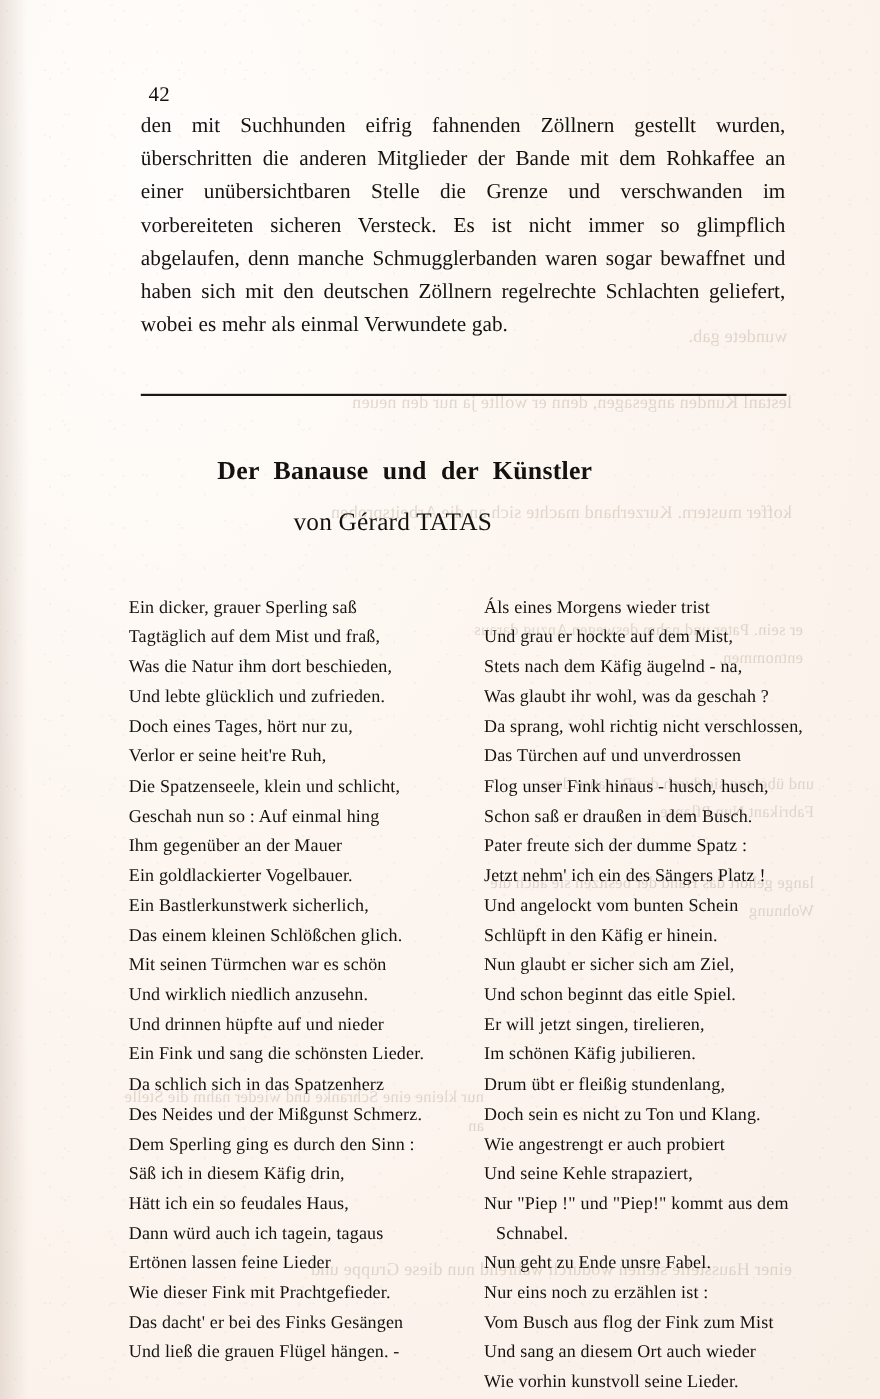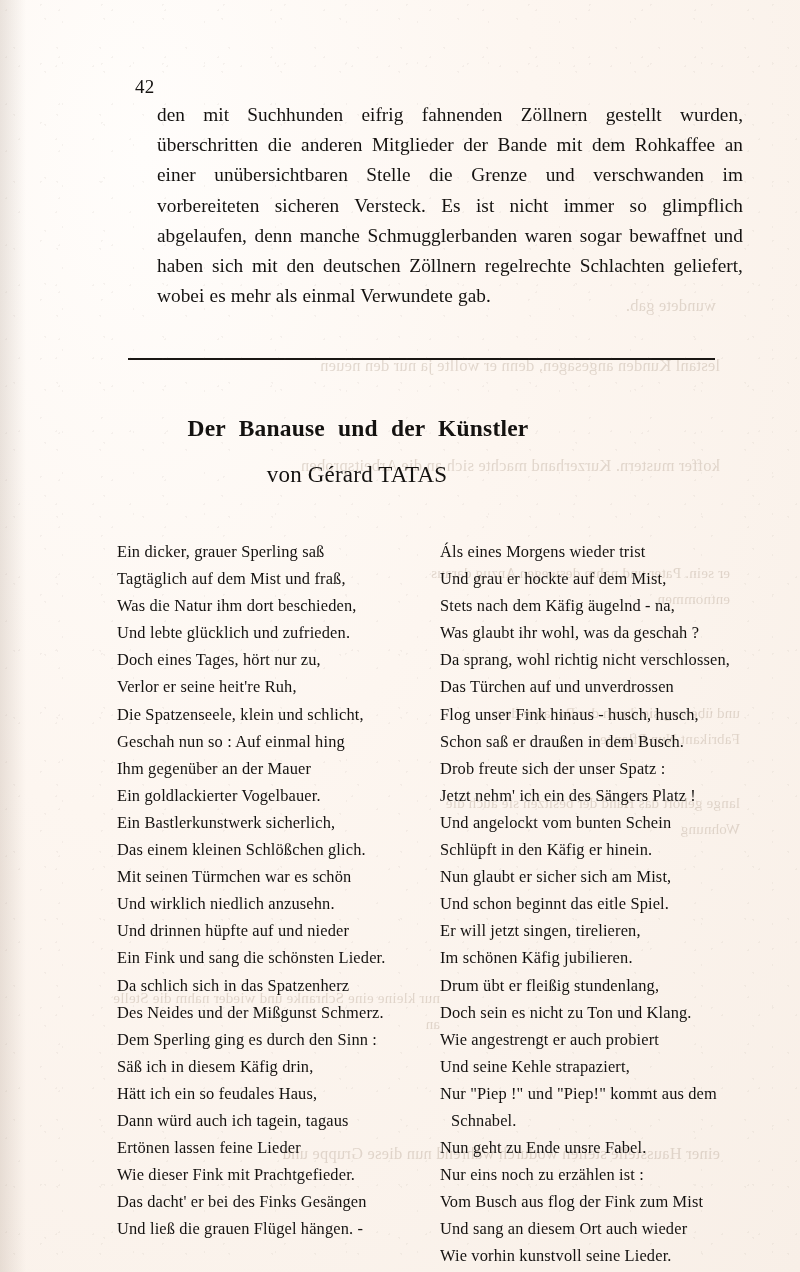--- a/index.html
+++ b/index.html
@@ -77,35 +77,34 @@
     position: absolute;
     left: 128px;
     top: 100px;
     width: 586px;
     font-size: 19.3px;
     line-height: 30.2px;
     text-align: justify;
     text-align-last: left;
     letter-spacing: .05px;
     word-spacing: .3px;
-    margin-left: 29px;
   }
 
   .rule {
     position: absolute;
     left: 128px;
     top: 358px;
     width: 587px;
     height: 2px;
     background: #1a1714;
   }
 
   .article-title {
     position: absolute;
-    left: 8px;
+    left: 18px;
     top: 415px;
     width: 700px;
     text-align: center;
     font-size: 23.5px;
     font-weight: bold;
     letter-spacing: .2px;
     word-spacing: 7px;
   }
 
   .byline {
@@ -208,25 +207,25 @@
       </div>
     <div class="poem col-right" id="col-right">
         <span class="ln">Áls eines Morgens wieder trist</span>
         <span class="ln">Und grau er hockte auf dem Mist,</span>
         <span class="ln">Stets nach dem Käfig äugelnd - na,</span>
         <span class="ln">Was glaubt ihr wohl, was da geschah ?</span>
         <span class="ln">Da sprang, wohl richtig nicht verschlossen,</span>
         <span class="ln">Das Türchen auf und unverdrossen</span>
         <span class="ln">Flog unser Fink hinaus - husch, husch,</span>
         <span class="ln">Schon saß er draußen in dem Busch.</span>
-        <span class="ln">Drob freute sich der unser Spatz :</span>
+        <span class="ln">Pater freute sich der dumme Spatz :</span>
         <span class="ln">Jetzt nehm' ich ein des Sängers Platz !</span>
         <span class="ln">Und angelockt vom bunten Schein</span>
         <span class="ln">Schlüpft in den Käfig er hinein.</span>
-        <span class="ln">Nun glaubt er sicher sich am Mist,</span>
+        <span class="ln">Nun glaubt er sicher sich am Ziel,</span>
         <span class="ln">Und schon beginnt das eitle Spiel.</span>
         <span class="ln">Er will jetzt singen, tirelieren,</span>
         <span class="ln">Im schönen Käfig jubilieren.</span>
         <span class="ln">Drum übt er fleißig stundenlang,</span>
         <span class="ln">Doch sein es nicht zu Ton und Klang.</span>
         <span class="ln">Wie angestrengt er auch probiert</span>
         <span class="ln">Und seine Kehle strapaziert,</span>
         <span class="ln">Nur "Piep !" und "Piep!" kommt aus dem</span>
         <span class="ln wrapcont">Schnabel.</span>
         <span class="ln">Nun geht zu Ende unsre Fabel.</span>

